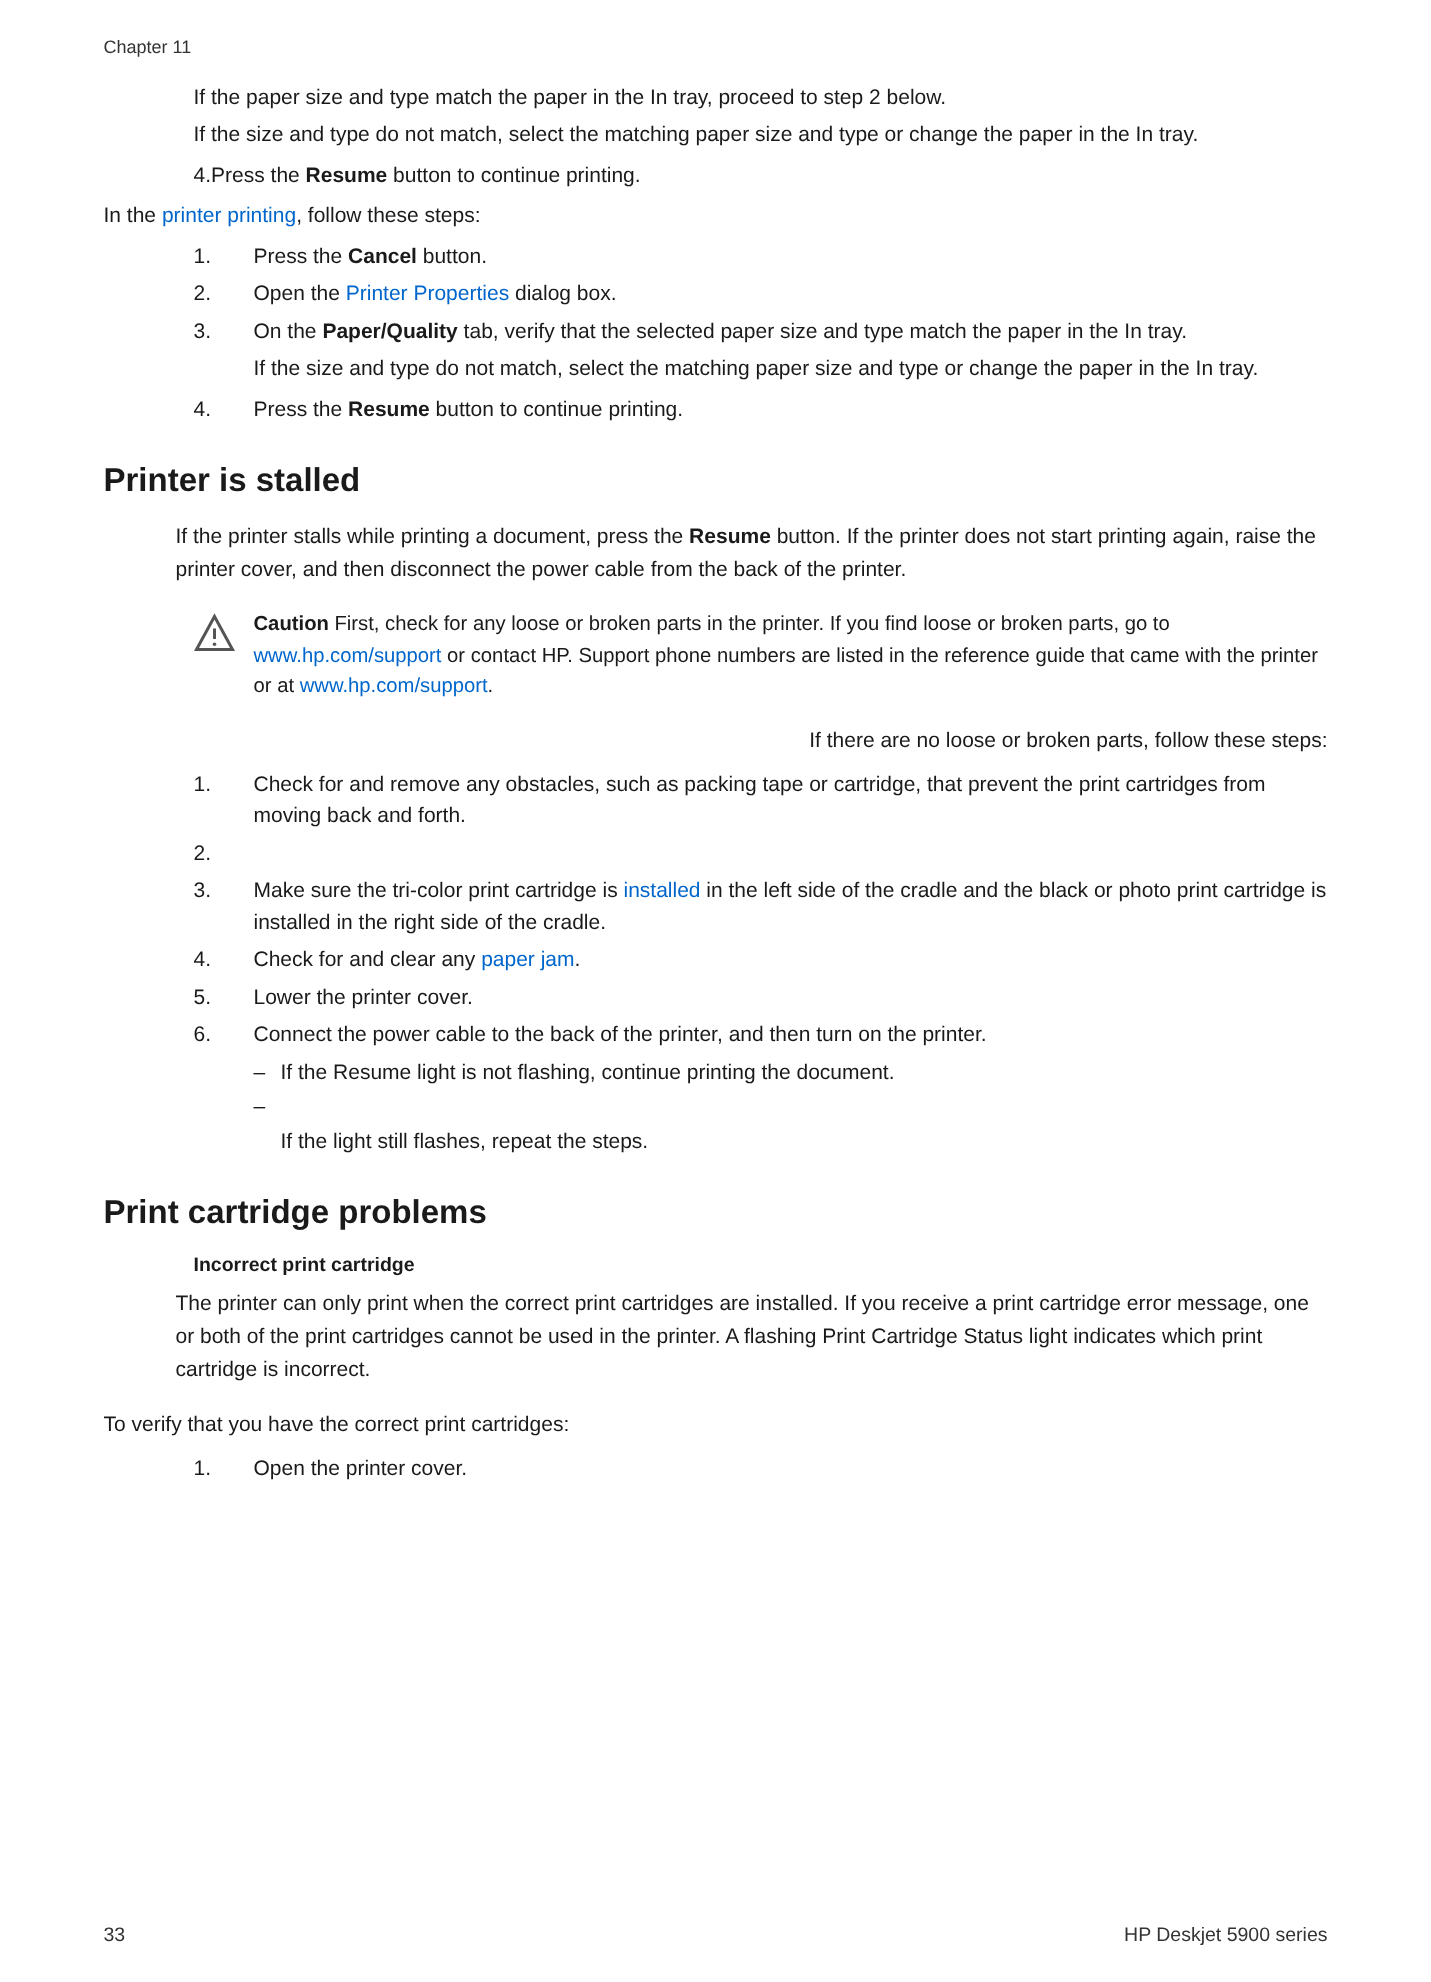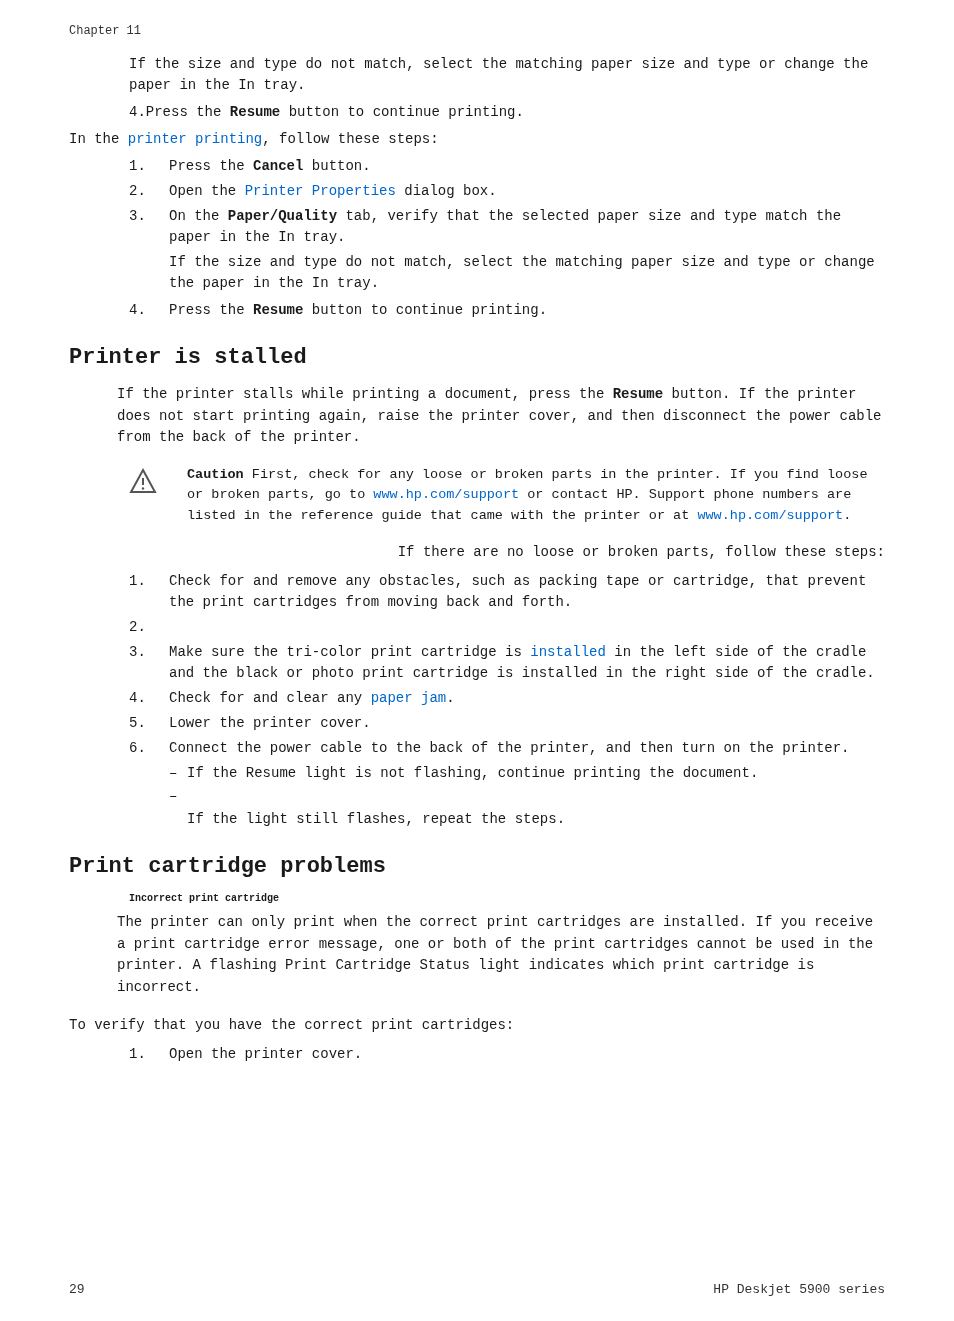--- a/index.html
+++ b/index.html
@@ -16,21 +16,20 @@
       font-size: 14px;
       color: #1a1a1a;
       position: relative;
     }
 
     .page-container {
       width: 954px;
       min-height: 1321px;
       padding: 24px 69px 40px 69px;
       position: relative;
-      font-family: Liberation Mono, monospace;
     }
 
     .chapter-label {
       font-size: 12px;
       color: #333;
       margin-bottom: 16px;
     }
 
     .content-block {
       margin-left: 60px;
@@ -65,21 +64,21 @@
       margin-left: 48px;
       line-height: 1.55;
       margin-bottom: 16px;
     }
 
     .caution-box {
       display: flex;
       align-items: flex-start;
       margin-left: 60px;
       margin-bottom: 16px;
-      gap: 30px;
+      gap: 12px;
     }
 
     .caution-icon {
       flex-shrink: 0;
       width: 28px;
       height: 28px;
       margin-top: 2px;
     }
 
     .caution-text {
@@ -94,21 +93,21 @@
 
     .follow-steps {
       margin-left: 0;
       margin-bottom: 8px;
       line-height: 1.5;
       text-align: right;
     }
 
     .subheading {
       font-weight: bold;
-      font-size: 10px;
+      font-size: 13px;
       margin-left: 60px;
       margin-bottom: 8px;
       margin-top: 8px;
     }
 
     .page-footer {
       position: absolute;
       bottom: 24px;
       left: 69px;
       right: 69px;
@@ -129,20 +128,21 @@
     }
   </style>
 </head>
 <body>
 
 <div class="page-container">
 
   <div class="chapter-label">Chapter 11</div>
 
   <div class="top-intro content-block">
+    <p>If the paper size and type match the paper in the In tray, proceed to step 2 below.</p>
     <p>If the size and type do not match, select the matching paper size and type or change the paper in the In tray.</p>
   </div>
 
   <div class="numbered-list" style="margin-left:60px; margin-bottom:6px;">
     <div style="display:flex; line-height:1.5;">
       <span class="num">4.</span>
       <span class="li-content">
         Press the <strong>Resume</strong> button to continue printing.
       </span>
     </div>
@@ -241,17 +241,17 @@
   <div style="margin-bottom:8px; line-height:1.5;">To verify that you have the correct print cartridges:</div>
 
   <div style="margin-left:60px;">
     <div style="display:flex; line-height:1.5;">
       <span style="min-width:40px;">1.</span>
       <span>Open the printer cover.</span>
     </div>
   </div>
 
   <div class="page-footer">
-    <span>29</span>
+    <span>33</span>
     <span>HP Deskjet 5900 series</span>
   </div>
 
 </div>
 
 </body></html>

